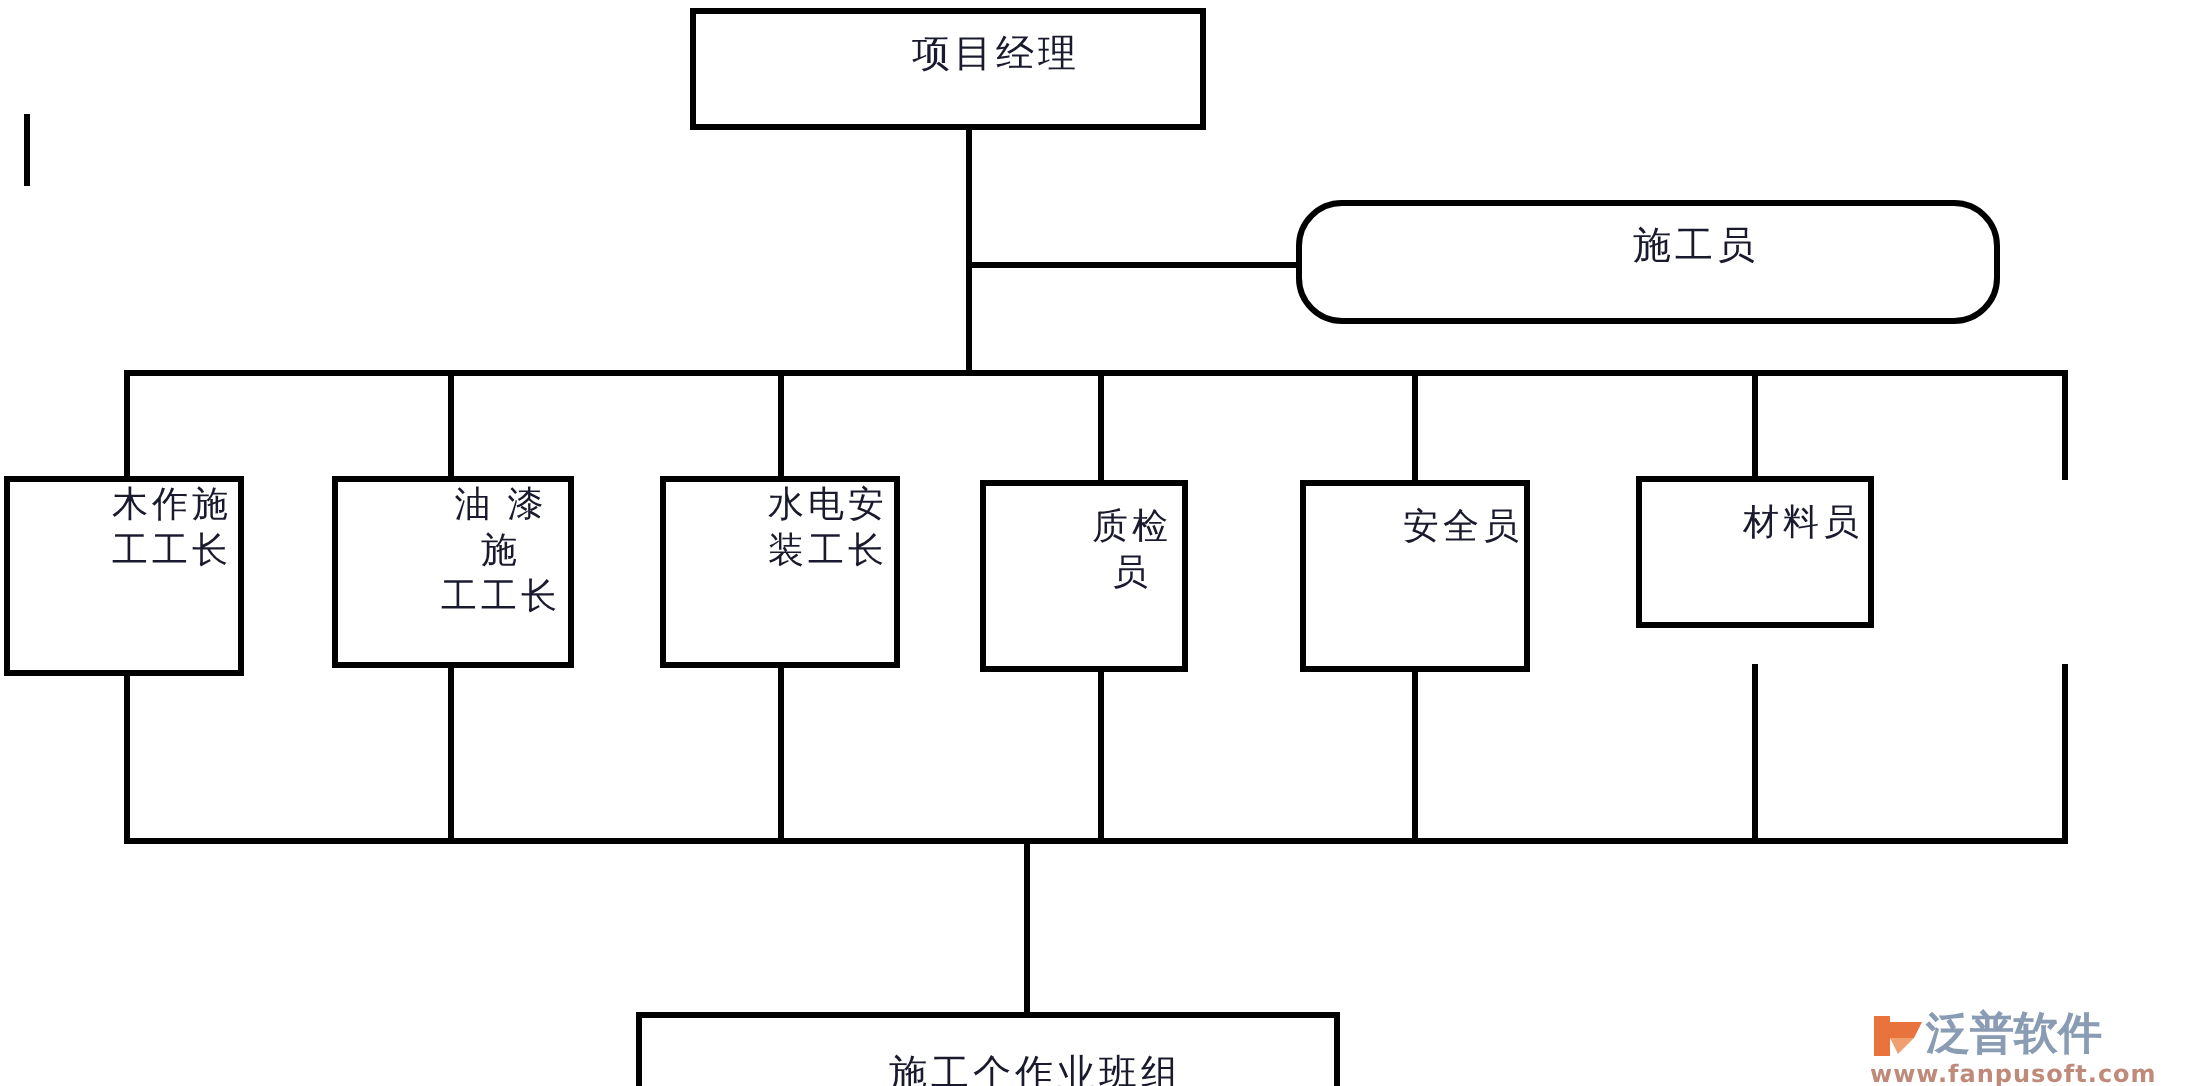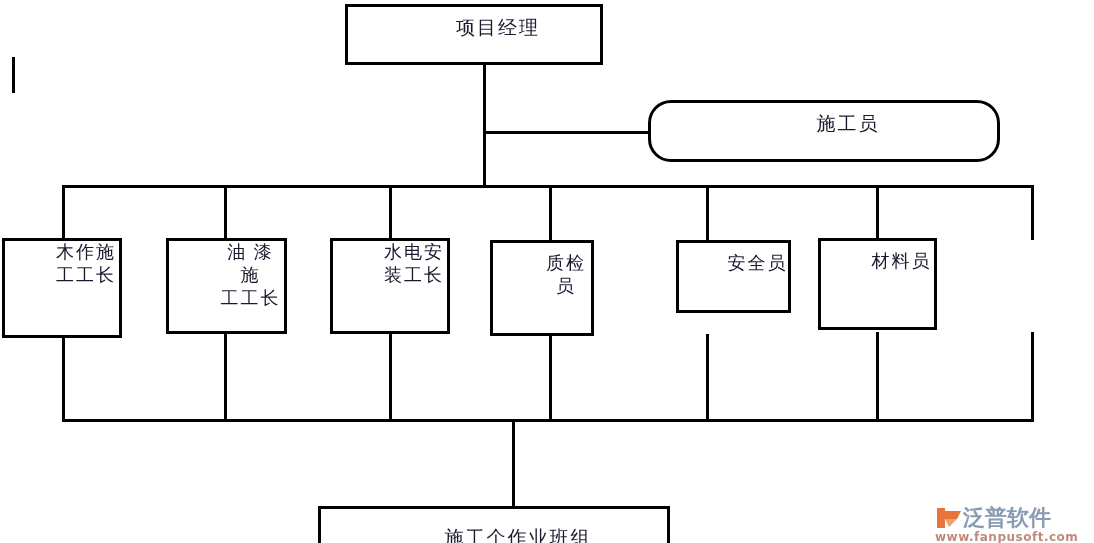--- a/index.html
+++ b/index.html
@@ -153,25 +153,25 @@
 
   <div class="node leaf" style="left:330px; top:238px; width:120px; height:96px;">
     <span class="label">水电安
 装工长</span>
   </div>
 
   <div class="node leaf single" style="left:490px; top:240px; width:104px; height:96px;">
     <span class="label">质检员</span>
   </div>
 
-  <div class="node leaf single" style="left:650px; top:240px; width:115px; height:73px;margin-left:26px;">
+  <div class="node leaf single" style="left:650px; top:240px; width:115px; height:96px;">
     <span class="label">安全员</span>
   </div>
 
-  <div class="node leaf single" style="left:818px; top:238px; width:119px; height:92px;">
+  <div class="node leaf single" style="left:818px; top:238px; width:119px; height:76px;">
     <span class="label">材料员</span>
   </div>
 
 
   <div class="vline" style="left:62px; top:336px; height:86px;"></div>
   <div class="vline" style="left:224px; top:332px; height:90px;"></div>
   <div class="vline" style="left:389px; top:332px; height:90px;"></div>
   <div class="vline" style="left:549px; top:334px; height:88px;"></div>
   <div class="vline" style="left:706px; top:334px; height:88px;"></div>
   <div class="vline" style="left:876px; top:332px; height:90px;"></div>

